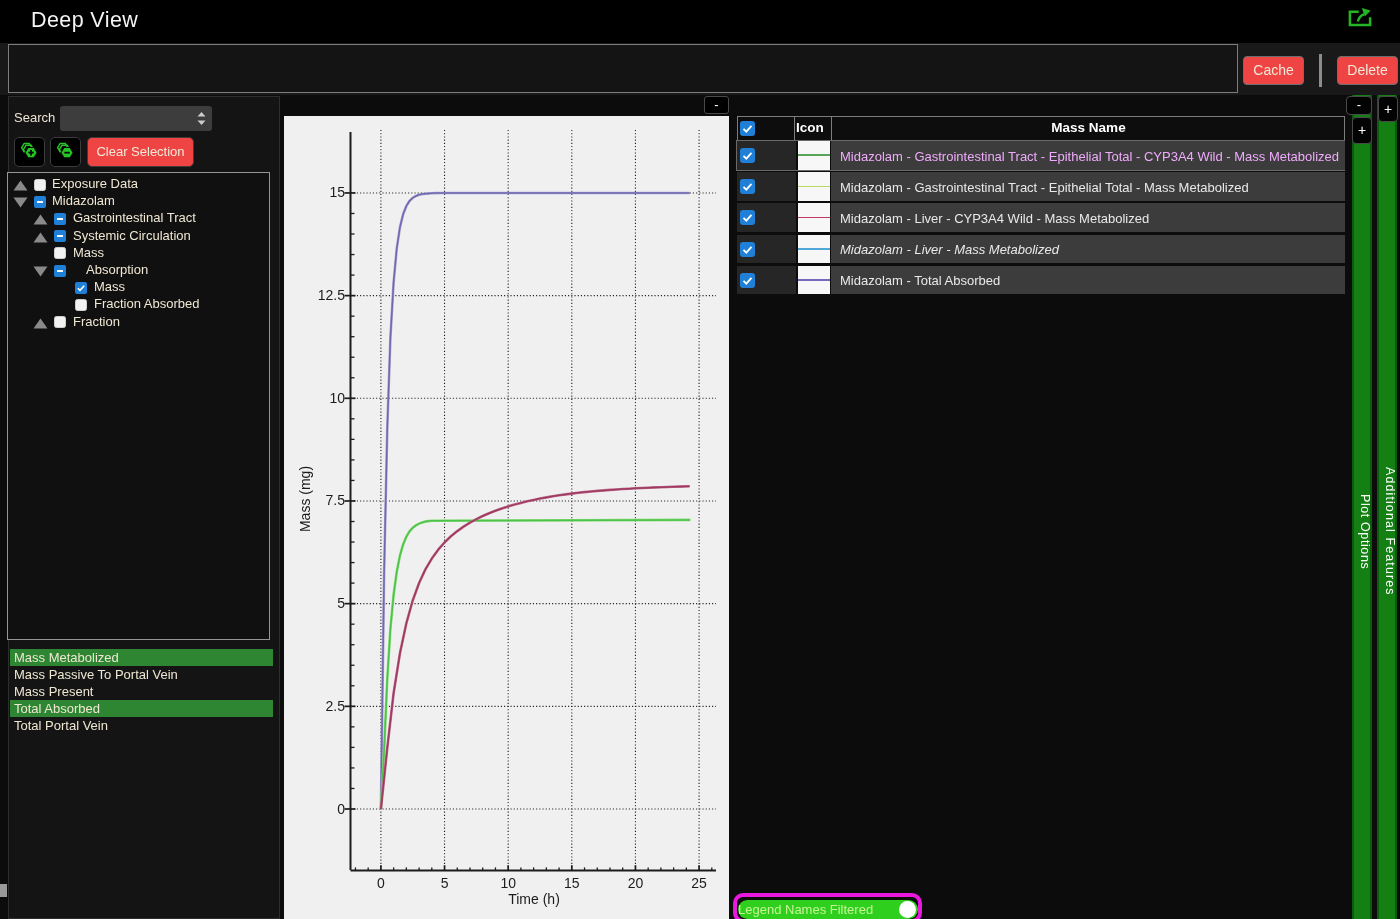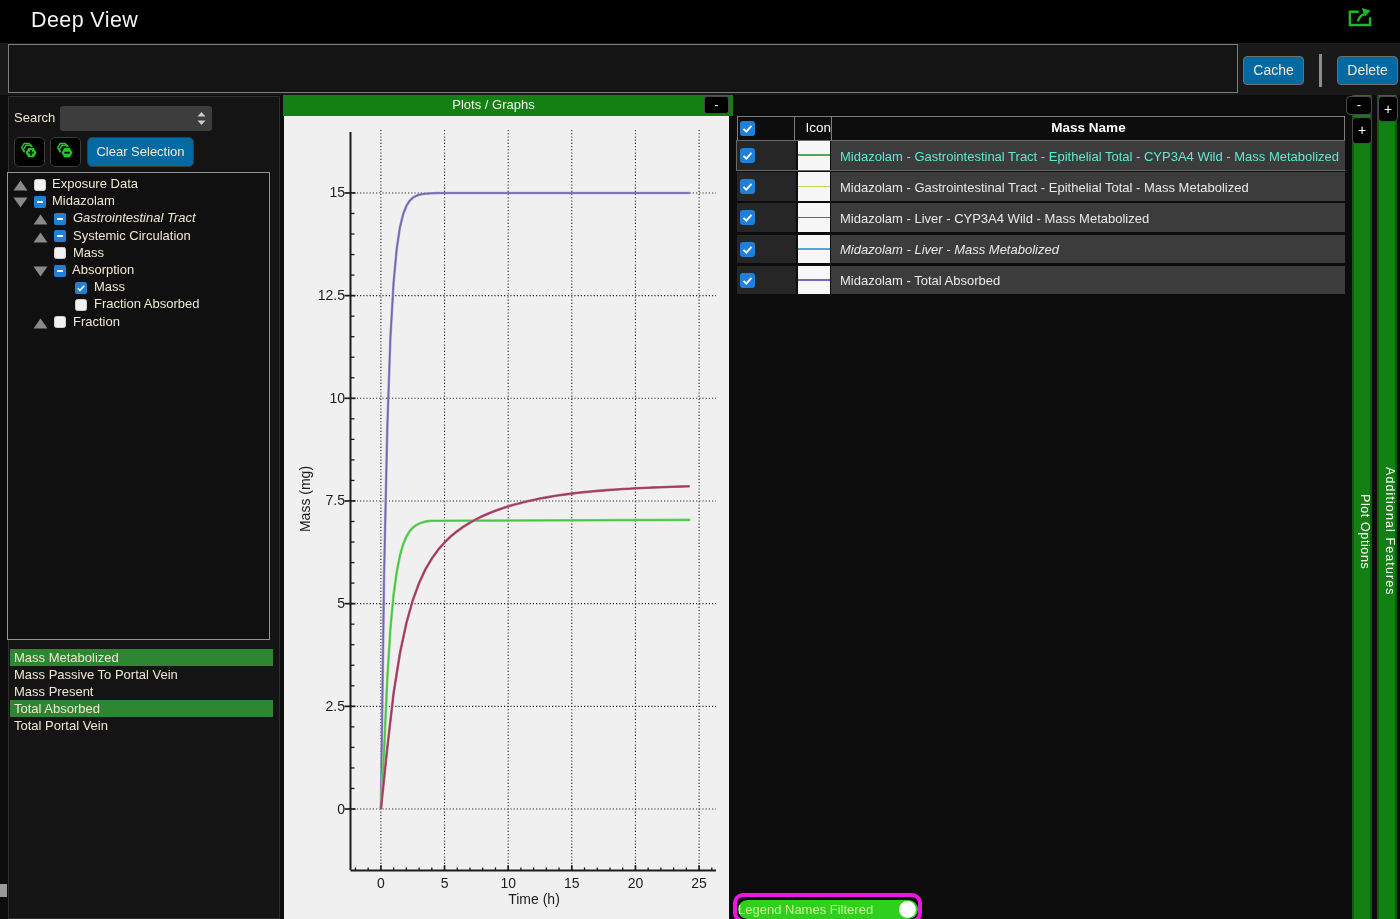--- a/index.html
+++ b/index.html
@@ -1,21 +1,21 @@
 <!DOCTYPE html>
 <html><head>
 <meta charset="utf-8">
 <style>
   * { margin:0; padding:0; box-sizing:border-box; }
   html,body { width:1400px; height:919px; overflow:hidden; background:#0c0c0c;
     font-family:"Liberation Sans", sans-serif; }
   .abs { position:absolute; }
   #page { position:relative; width:1134px; height:919px; }
   #chart text { -webkit-font-smoothing: antialiased; }
-  .btn { background:#0369a1; border:1px solid #6e6e6e; border-radius:4px;
+  .btn { background:#ef4444; border:1px solid #6e6e6e; border-radius:4px;
     color:#f1e9d7; font-size:14px; text-align:center; }
 </style>
 </head>
 <body>
 <div id="page">
 
   <div class="abs" style="left:0;top:0;width:1400px;height:43px;background:#000;"></div>
   <div class="abs" style="left:31px;top:8px;font-size:21.5px;letter-spacing:0.4px;color:#f4f4f4;">Deep View</div>
   <svg class="abs" style="left:1346px;top:7px;" width="26" height="22" viewBox="0 0 26 22">
     <path d="M11.5 4.8 H3.9 V18 H24.1 V11.5" fill="none" stroke="#23b523" stroke-width="2.5" stroke-linecap="square"></path>
@@ -70,41 +70,41 @@
           <rect x="3" y="5" width="6" height="2" rx="0.5" fill="#fff"></rect>
         </svg></div>
       <div class="abs" style="left:44px;top:17.2px;white-space:nowrap;">Midazolam</div>
       <div class="abs" style="left:25px;top:37.4px;"><svg width="15" height="11" viewBox="0 0 15 11">
           <path d="M7.5 0.5 L14.5 10.5 H0.5 Z" fill="#8a8a8a"></path>
         </svg></div>
       <div class="abs" style="left:46px;top:36.9px;"><svg width="12" height="12" viewBox="0 0 12 12">
           <rect width="12" height="12" rx="2" fill="#2080d8"></rect>
           <rect x="3" y="5" width="6" height="2" rx="0.5" fill="#fff"></rect>
         </svg></div>
-      <div class="abs" style="left:65px;top:34.4px;white-space:nowrap;font-style:italic;">Gastrointestinal Tract</div>
+      <div class="abs" style="left:65px;top:34.4px;white-space:nowrap;">Gastrointestinal Tract</div>
       <div class="abs" style="left:25px;top:54.599999999999994px;"><svg width="15" height="11" viewBox="0 0 15 11">
           <path d="M7.5 0.5 L14.5 10.5 H0.5 Z" fill="#8a8a8a"></path>
         </svg></div>
       <div class="abs" style="left:46px;top:54.099999999999994px;"><svg width="12" height="12" viewBox="0 0 12 12">
           <rect width="12" height="12" rx="2" fill="#2080d8"></rect>
           <rect x="3" y="5" width="6" height="2" rx="0.5" fill="#fff"></rect>
         </svg></div>
       <div class="abs" style="left:65px;top:51.599999999999994px;white-space:nowrap;text-align:right;">Systemic Circulation</div>
       <div class="abs" style="left:46px;top:71.3px;"><svg width="12" height="12" viewBox="0 0 12 12">
           <rect x="0.5" y="0.5" width="11" height="11" rx="2" fill="#f2f2f2" stroke="#cfcfcf"></rect>
         </svg></div>
       <div class="abs" style="left:65px;top:68.8px;white-space:nowrap;">Mass</div>
       <div class="abs" style="left:25px;top:89px;"><svg width="15" height="11" viewBox="0 0 15 11">
           <path d="M0.5 0.5 H14.5 L7.5 10.5 Z" fill="#8a8a8a"></path>
         </svg></div>
       <div class="abs" style="left:46px;top:88.5px;"><svg width="12" height="12" viewBox="0 0 12 12">
           <rect width="12" height="12" rx="2" fill="#2080d8"></rect>
           <rect x="3" y="5" width="6" height="2" rx="0.5" fill="#fff"></rect>
         </svg></div>
-      <div class="abs" style="left:64px;top:86px;white-space:nowrap;">Absorption</div>
+      <div class="abs" style="left:78px;top:86px;white-space:nowrap;">Absorption</div>
       <div class="abs" style="left:67px;top:105.69999999999999px;"><svg width="12" height="12" viewBox="0 0 12 12">
           <rect width="12" height="12" rx="2" fill="#2080d8"></rect>
           <path d="M2.8 6.2 L5 8.4 L9.2 3.8" fill="none" stroke="#fff" stroke-width="1.6"></path>
         </svg></div>
       <div class="abs" style="left:86px;top:103.19999999999999px;white-space:nowrap;">Mass</div>
       <div class="abs" style="left:67px;top:122.89999999999999px;"><svg width="12" height="12" viewBox="0 0 12 12">
           <rect x="0.5" y="0.5" width="11" height="11" rx="2" fill="#f2f2f2" stroke="#cfcfcf"></rect>
         </svg></div>
       <div class="abs" style="left:86px;top:120.39999999999999px;white-space:nowrap;">Fraction Absorbed</div>
       <div class="abs" style="left:25px;top:140.6px;"><svg width="15" height="11" viewBox="0 0 15 11">
@@ -120,21 +120,20 @@
       <div class="abs" style="left:2px;top:0px;width:263px;height:17px;background:#2e8632;"></div>
       <div class="abs" style="left:6px;top:1px;white-space:nowrap;">Mass Metabolized</div>
       <div class="abs" style="left:6px;top:18px;white-space:nowrap;">Mass Passive To Portal Vein</div>
       <div class="abs" style="left:6px;top:35px;white-space:nowrap;">Mass Present</div>
       <div class="abs" style="left:2px;top:51px;width:263px;height:17px;background:#2e8632;"></div>
       <div class="abs" style="left:6px;top:52px;white-space:nowrap;">Total Absorbed</div>
       <div class="abs" style="left:6px;top:69px;white-space:nowrap;">Total Portal Vein</div>
     </div>
   <div class="abs" style="left:0;top:884px;width:7px;height:13px;background:#9a9a9a;"></div>
 
-  <div class="abs" style="left:283px;top:95px;width:450px;height:21px;background:#148014;color:#f2f7f2;font-size:13px;text-align:center;line-height:20px;padding-right:29px;">Plots&nbsp;/&nbsp;Graphs</div>
   <div class="abs" style="left:704px;top:96px;width:25px;height:18px;background:#000;border:1px solid #4a4a4a;border-radius:3px;color:#fff;text-align:center;line-height:15px;font-size:13px;">-</div>
   <div class="abs" style="left:284px;top:116px;width:445px;height:803px;background:#f0f0f0;"></div>
   <svg id="chart" class="abs" style="left:284px;top:116px;" width="445" height="803" viewBox="0 0 445 803">
       <line x1="96.9" y1="14" x2="96.9" y2="754" stroke="#1e1e1e" stroke-width="1.1" stroke-dasharray="1.1 2.1"></line>
       <line x1="160.53500000000003" y1="14" x2="160.53500000000003" y2="754" stroke="#1e1e1e" stroke-width="1.1" stroke-dasharray="1.1 2.1"></line>
       <line x1="224.17000000000002" y1="14" x2="224.17000000000002" y2="754" stroke="#1e1e1e" stroke-width="1.1" stroke-dasharray="1.1 2.1"></line>
       <line x1="287.805" y1="14" x2="287.805" y2="754" stroke="#1e1e1e" stroke-width="1.1" stroke-dasharray="1.1 2.1"></line>
       <line x1="351.44000000000005" y1="14" x2="351.44000000000005" y2="754" stroke="#1e1e1e" stroke-width="1.1" stroke-dasharray="1.1 2.1"></line>
       <line x1="415.07500000000005" y1="14" x2="415.07500000000005" y2="754" stroke="#1e1e1e" stroke-width="1.1" stroke-dasharray="1.1 2.1"></line>
       <line x1="66.5" y1="693" x2="432" y2="693" stroke="#1e1e1e" stroke-width="1.1" stroke-dasharray="1.1 2.1"></line>
@@ -230,32 +229,32 @@
     </svg>
 
   <div id="ptable" class="abs" style="left:737px;top:116px;width:608px;">
       <div class="abs" style="left:0;top:0;width:608px;height:25px;background:#0d0d0d;border:1px solid #7d7d7d;"></div>
       <div class="abs" style="left:57px;top:0;width:1px;height:25px;background:#7d7d7d;"></div>
       <div class="abs" style="left:93.5px;top:0;width:1px;height:25px;background:#7d7d7d;"></div>
       <div class="abs" style="left:3px;top:5px;"><svg width="15" height="15" viewBox="0 0 15 15">
           <rect width="15" height="15" rx="3" fill="#2080d8"></rect>
           <path d="M3.5 7.8 L6.3 10.6 L11.5 4.8" fill="none" stroke="#fff" stroke-width="1.8"></path>
         </svg></div>
-      <div class="abs" style="left:59px;top:4px;width:35px;text-align:right;font-size:13.5px;font-weight:normal;color:#fff;">Icon</div>
+      <div class="abs" style="left:59px;top:4px;width:35px;text-align:left;font-size:13.5px;font-weight:bold;color:#fff;">Icon</div>
       <div class="abs" style="left:95px;top:4px;width:513px;text-align:center;font-size:13.5px;font-weight:bold;color:#fff;">Mass Name</div>
       <div class="abs" style="left:-1px;top:23.5px;width:609px;height:31.5px;border:1px solid #6a6a6a;"></div>
       <div class="abs" style="left:0;top:25px;width:59px;height:28.5px;background:#262626;"></div>
       <div class="abs" style="left:61px;top:25px;width:32px;height:28.5px;background:#f7f7f7;"></div>
       <div class="abs" style="left:61px;top:38.3px;width:32px;height:1.8px;background:#57a557;"></div>
       <div class="abs" style="left:94px;top:25px;width:514px;height:28.5px;background:#3c3c3c;"></div>
       <div class="abs" style="left:2.5px;top:32px;"><svg width="15" height="15" viewBox="0 0 15 15">
           <rect width="15" height="15" rx="3" fill="#2080d8"></rect>
           <path d="M3.5 7.8 L6.3 10.6 L11.5 4.8" fill="none" stroke="#fff" stroke-width="1.8"></path>
         </svg></div>
-      <div class="abs" style="left:103px;top:32.5px;font-size:13px;color:#5eead4;white-space:nowrap;">Midazolam - Gastrointestinal Tract - Epithelial Total - CYP3A4 Wild - Mass Metabolized</div>
+      <div class="abs" style="left:103px;top:32.5px;font-size:13px;color:#f0abfc;white-space:nowrap;">Midazolam - Gastrointestinal Tract - Epithelial Total - CYP3A4 Wild - Mass Metabolized</div>
       <div class="abs" style="left:0;top:56.2px;width:59px;height:28.5px;background:#262626;"></div>
       <div class="abs" style="left:61px;top:56.2px;width:32px;height:28.5px;background:#f7f7f7;"></div>
       <div class="abs" style="left:61px;top:69.5px;width:32px;height:1.8px;background:#b6d95e;"></div>
       <div class="abs" style="left:94px;top:56.2px;width:514px;height:28.5px;background:#3c3c3c;"></div>
       <div class="abs" style="left:2.5px;top:63.2px;"><svg width="15" height="15" viewBox="0 0 15 15">
           <rect width="15" height="15" rx="3" fill="#2080d8"></rect>
           <path d="M3.5 7.8 L6.3 10.6 L11.5 4.8" fill="none" stroke="#fff" stroke-width="1.8"></path>
         </svg></div>
       <div class="abs" style="left:103px;top:63.7px;font-size:13px;color:#e9e9e9;white-space:nowrap;">Midazolam - Gastrointestinal Tract - Epithelial Total - Mass Metabolized</div>
       <div class="abs" style="left:0;top:87.4px;width:59px;height:28.5px;background:#262626;"></div>

